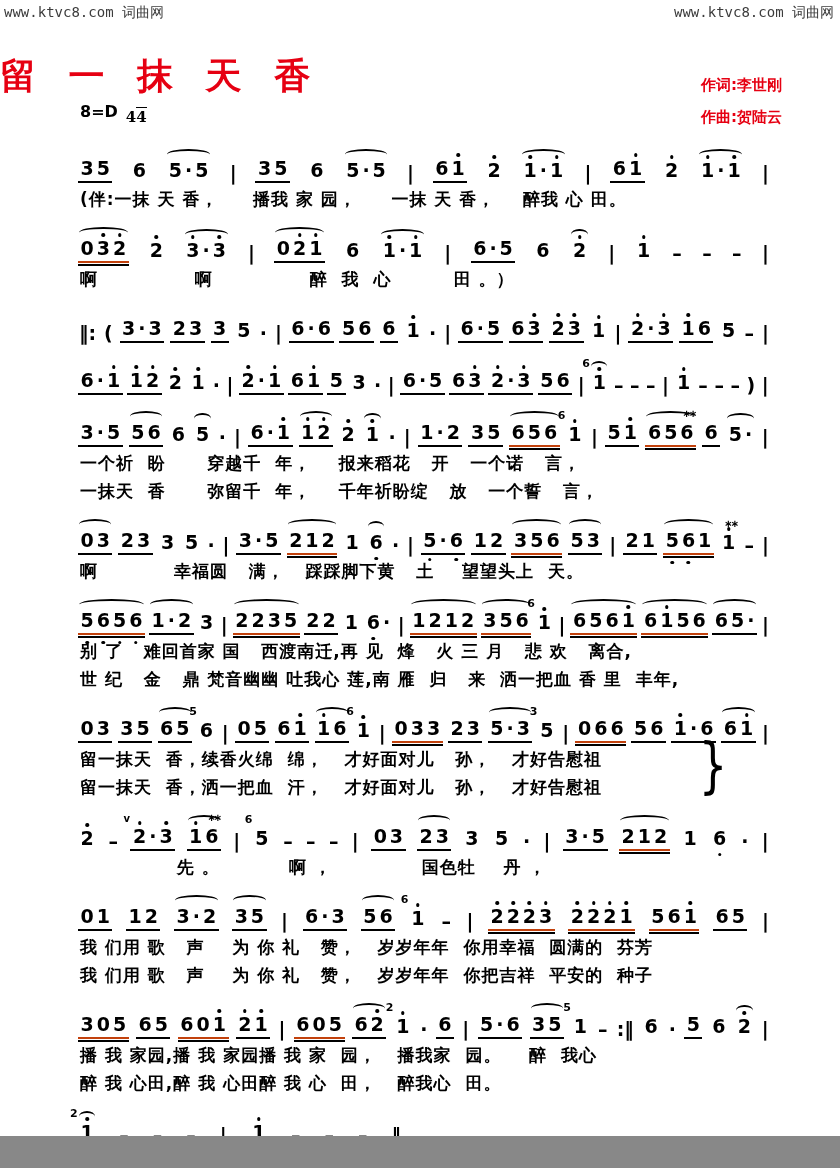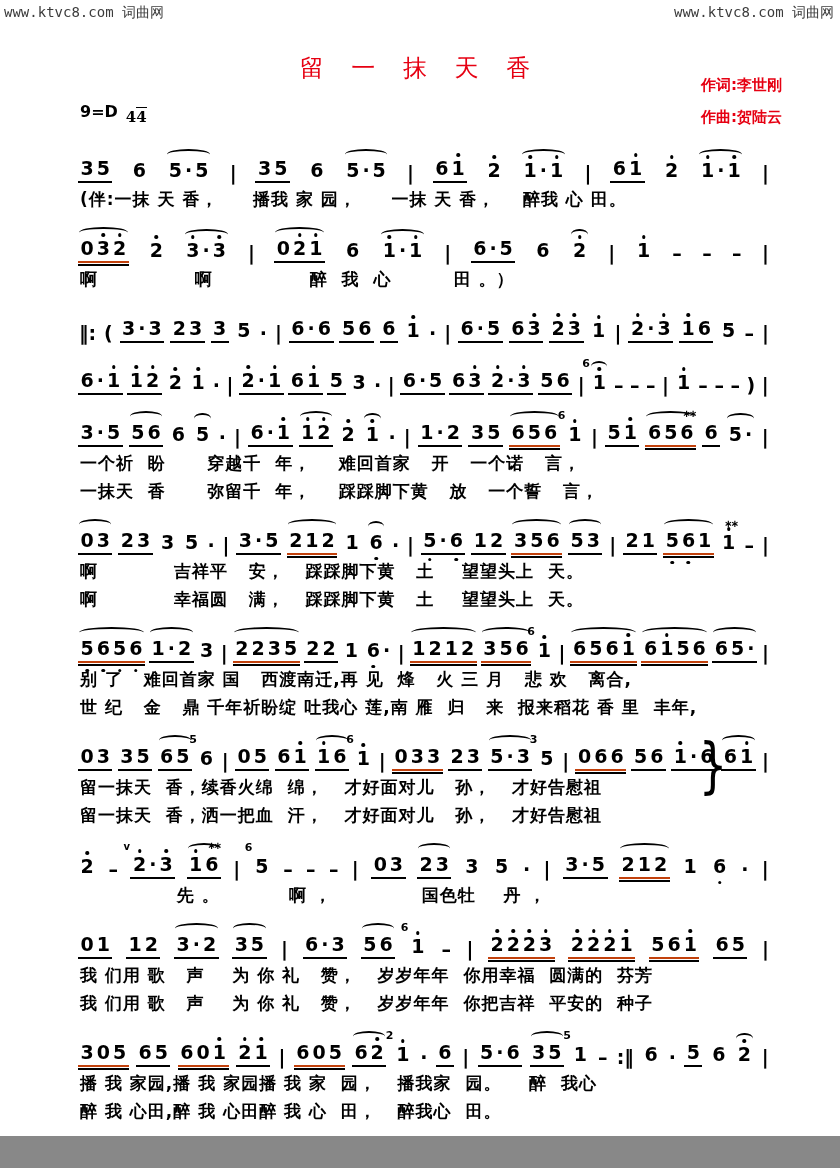--- a/index.html
+++ b/index.html
@@ -2,21 +2,21 @@
 <html><head>
 <meta charset="utf-8">
 <style>
   html,body{margin:0;padding:0;background:#888;}
   .sheet{position:relative;width:840px;height:1136px;background:#ffffff;overflow:hidden;
          font-family:"DejaVu Sans",sans-serif;color:#000;}
   
   .wm{position:absolute;top:4px;font-family:"DejaVu Sans Mono",monospace;font-size:14px;color:#3c3c3c;}
   .wm.left{left:4px;} .wm.right{right:6px;}
   
-  .title{position:absolute;top:52px;left:0;right:0;text-align:center;font-size:24px;font-weight:normal;
+  .title{position:absolute;top:52px;left:0;right:0;text-align:left;font-size:36px;font-weight:bold;
          letter-spacing:10px;color:#e60012;}
   .credit{position:absolute;right:58px;font-size:15px;font-weight:bold;color:#e60012;}
   .credit.lyr{top:76px;margin-left:20px;} .credit.cmp{top:108px;margin-left:39px;}
   .keysig{position:absolute;left:80px;top:100px;font-size:16px;font-weight:bold;}
   .meter{display:inline-block;vertical-align:middle;margin-left:8px;text-align:center;
          font-family:"DejaVu Serif",serif;font-size:15px;line-height:1.05;font-weight:bold;margin-top:10px;}
   .meter .den{border-top:1.5px solid #000;}
   
   .score{position:absolute;top:142px;left:78px;width:692px;}
   .system{margin-bottom:11px;}
@@ -52,21 +52,21 @@
 
 <div class="sheet">
   <div class="wm left">www.ktvc8.com 词曲网</div>
   <div class="wm right">www.ktvc8.com 词曲网</div>
 
   <div class="title">留 一 抹 天 香</div>
   <div class="credit lyr">作词:李世刚</div>
   <div class="credit cmp">作曲:贺陆云</div>
 
   <div class="keysig">
-    <span>9=D</span><span class="meter"><span class="num">4</span><span class="den">4</span></span>
+    <span>8=D</span><span class="meter"><span class="num">4</span><span class="den">4</span></span>
   </div>
 
   <div class="score">
       <div class="system">
         <div class="notes">
           <span class="cell">
             <span class="chars u1"><span class="ch">3</span><span class="ch">5</span></span>
           </span>
           <span class="cell">
             <span class="chars u0"><span class="ch">6</span></span>
@@ -338,22 +338,22 @@
           </span>
           <span class="cell">
             <span class="chars u1"><span class="ch">6</span></span>
           </span>
           <span class="cell">
             <span class="arc"></span>
             <span class="chars u0"><span class="ch">5</span><span class="ch">·</span></span>
           </span>
           <span class="sym">|</span>
         </div>
-        <div class="lyric">一个祈  盼      穿越千  年，    难回首家   开   一个诺   言，</div>
-        <div class="lyric">一抹天  香      弥留千  年，    踩踩脚下黄   放   一个誓   言，</div>
+        <div class="lyric">一个祈  盼      穿越千  年，    报来稻花   开   一个诺   言，</div>
+        <div class="lyric">一抹天  香      弥留千  年，    千年祈盼绽   放   一个誓   言，</div>
       </div>
       <div class="system">
         <div class="notes">
           <span class="cell">
             <span class="arc"></span>
             <span class="chars u1"><span class="ch">0</span><span class="ch">3</span></span>
           </span>
           <span class="cell">
             <span class="chars u1"><span class="ch">2</span><span class="ch">3</span></span>
           </span>
@@ -403,21 +403,20 @@
             <span class="arc"></span>
             <span class="chars u2"><span class="ch lo">5</span><span class="ch lo">6</span><span class="ch">1</span></span>
           </span>
           <span class="cell">
             <span class="trm">∗∗</span>
             <span class="chars u0"><span class="ch hi">1</span></span>
           </span>
           <span class="sym">–</span>
           <span class="sym">|</span>
         </div>
-        <div class="lyric">啊           吉祥平   安，   踩踩脚下黄   土    望望头上  天。</div>
         <div class="lyric">啊           幸福圆   满，   踩踩脚下黄   土    望望头上  天。</div>
       </div>
       <div class="system">
         <div class="notes">
           <span class="cell">
             <span class="arc"></span>
             <span class="chars u2"><span class="ch lo">5</span><span class="ch lo">6</span><span class="ch lo">5</span><span class="ch lo">6</span></span>
           </span>
           <span class="cell">
             <span class="arc"></span>
@@ -462,21 +461,21 @@
             <span class="arc"></span>
             <span class="chars u2"><span class="ch">6</span><span class="ch hi">1</span><span class="ch">5</span><span class="ch">6</span></span>
           </span>
           <span class="cell">
             <span class="arc"></span>
             <span class="chars u1"><span class="ch">6</span><span class="ch">5</span><span class="ch">·</span></span>
           </span>
           <span class="sym">|</span>
         </div>
         <div class="lyric">别 了   难回首家 国   西渡南迁,再 见  烽   火 三 月   悲 欢   离合,</div>
-        <div class="lyric">世 纪   金   鼎 千年祈盼绽 吐我心 莲,南 雁  归   来  报来稻花 香 里  丰年,</div>
+        <div class="lyric">世 纪   金   鼎 梵音幽幽 吐我心 莲,南 雁  归   来  洒一把血 香 里  丰年,</div>
       </div>
       <div class="system">
         <div class="notes">
           <span class="cell">
             <span class="chars u1"><span class="ch">0</span><span class="ch">3</span></span>
           </span>
           <span class="cell">
             <span class="chars u1"><span class="ch">3</span><span class="ch">5</span></span>
           </span>
           <span class="cell">

